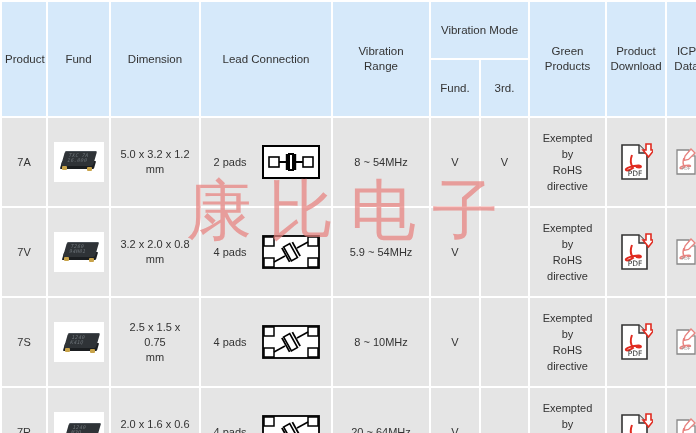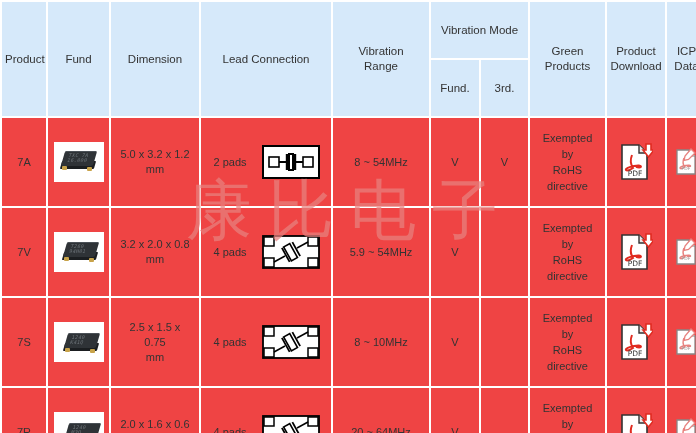--- a/index.html
+++ b/index.html
@@ -49,21 +49,21 @@
     color: #333333;
   }
   th.sub-head {
     height: 26px;
   }
   th.group-head {
     height: 28px;
   }
 
   table.product-table td {
-    background: #ef4444;
+    background: #e5e5e5;
     height: 88px;
   }
 
   
   col.c-series      { width: 44px; }
   col.c-photo       { width: 61px; }
   col.c-dimension   { width: 88px; }
   col.c-lead        { width: 130px; }
   col.c-freq        { width: 96px; }
   col.c-fund        { width: 48px; }

